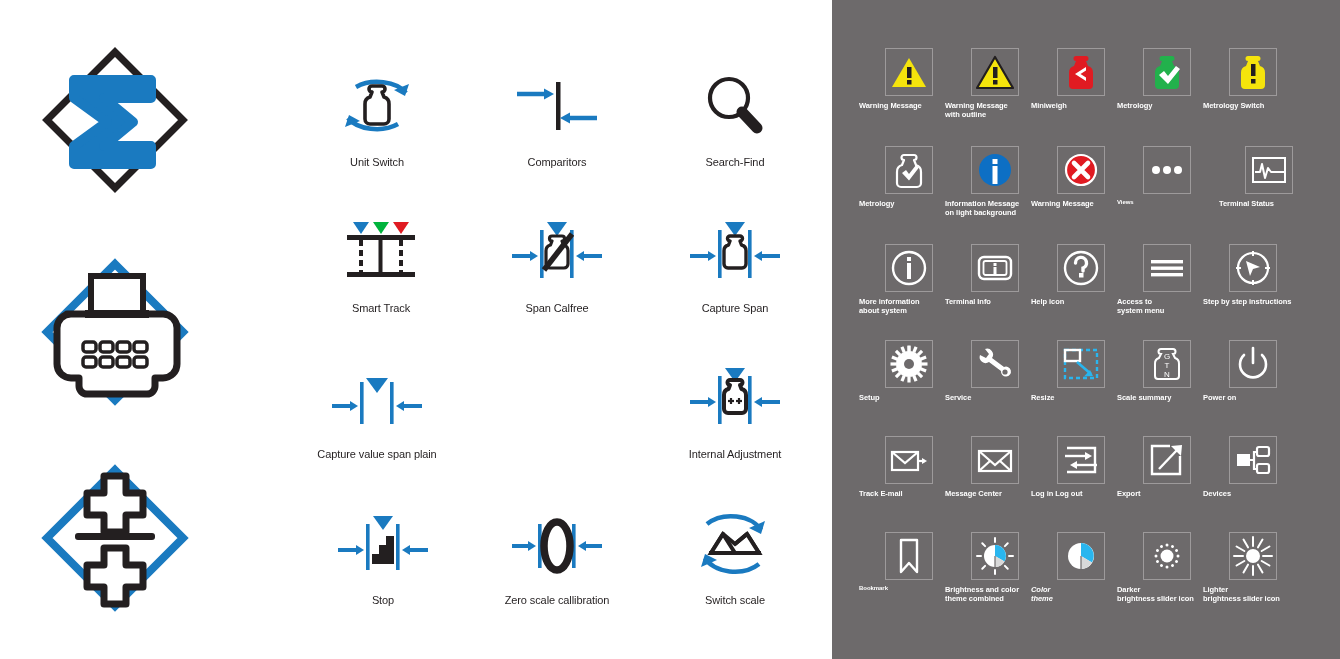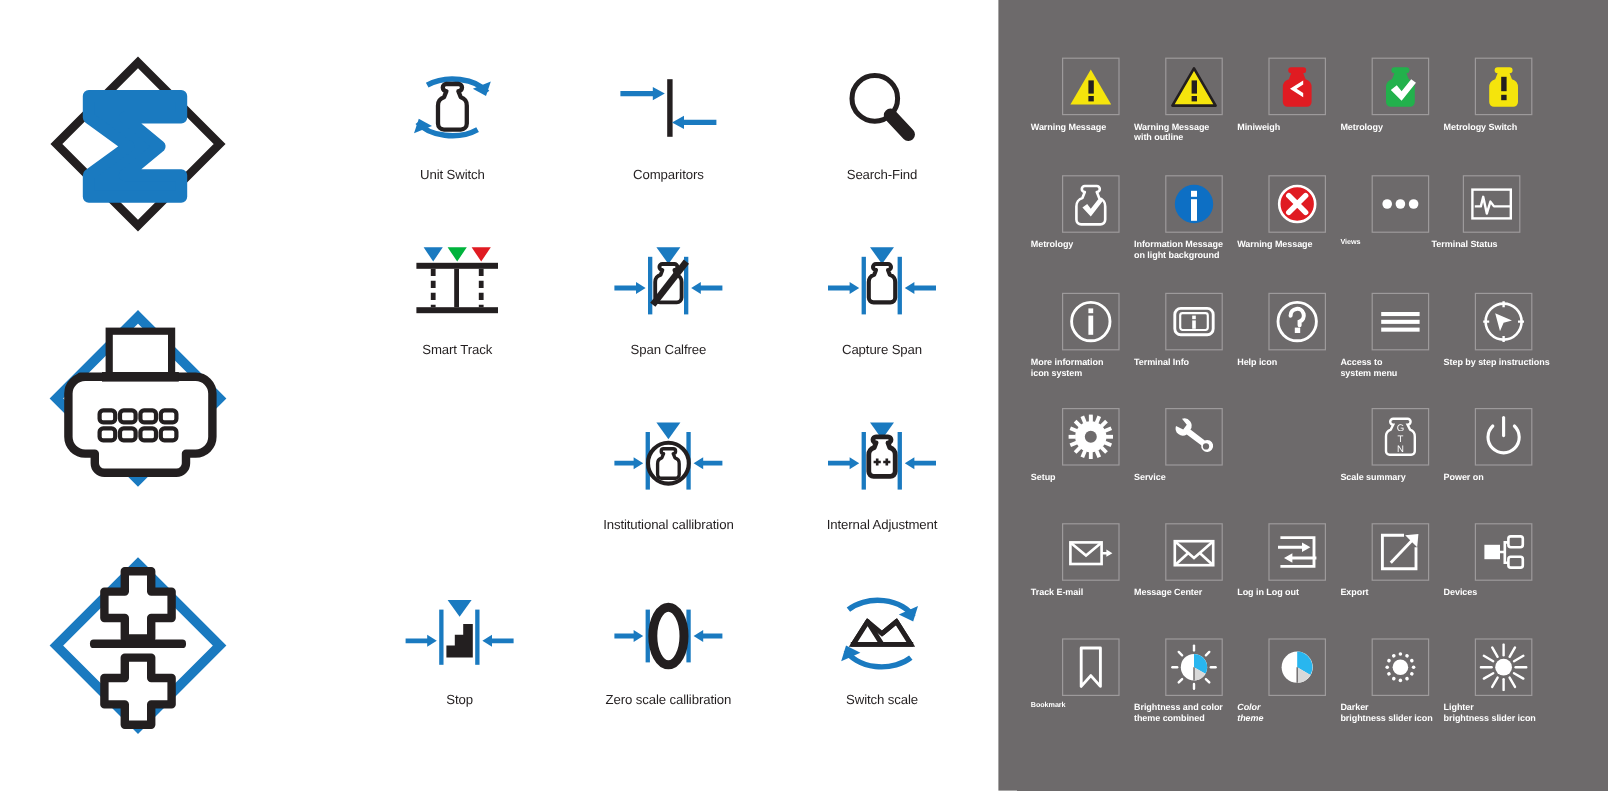--- a/index.html
+++ b/index.html
@@ -15,21 +15,21 @@
 
   
   .left-panel {
     width:832px; height:659px; background:#ffffff;
     position:relative; flex:0 0 832px;
   }
   .hero-col { position:absolute; left:0; top:0; width:300px; height:659px; }
   .hero { position:absolute; left:0; width:300px; }
   .hero svg { display:block; }
 
-  .grid-col { position:absolute; left:300px; top:0; width:532px; height:554px; }
+  .grid-col { position:absolute; left:300px; top:16px; width:532px; height:554px; }
   .icon-cell {
     position:absolute; width:178px; text-align:center;
   }
   .icon-art { height:92px; display:flex; align-items:center; justify-content:center; }
   .icon-art svg { display:block; }
   .icon-label {
     font-size:11px; color:#231f20; margin-top:4px;
     letter-spacing:-0.1px; line-height:1.15;
   }
 
@@ -188,39 +188,37 @@
               <line x1="100" y1="42" x2="80" y2="42"></line>
             </g>
             <path d="M36,42 l-8,-5 v10 z" fill="#1a7ac0"></path>
             <path d="M74,42 l8,-5 v10 z" fill="#1a7ac0"></path>
             <path d="M50,22 h10 a2.5,2.5 0 0 1 0,5 l1.5,4 a6,6 0 0 1 4.5,6 v13 a4,4 0 0 1 -4,4 h-14 a4,4 0 0 1 -4,-4 v-13 a6,6 0 0 1 4.5,-6 l1.5,-4 a2.5,2.5 0 0 1 0,-5 z" fill="#fff" stroke="#231f20" stroke-width="3.4" stroke-linejoin="round"></path>
           </svg>
         </div>
         <div class="icon-label">Capture Span</div>
       </div>
 
-
-      <div class="icon-cell" style="left:168px; top:336px;">
+      <div class="icon-cell" style="left:-12px; top:336px;">
         <div class="icon-art">
           <svg width="110" height="76" viewBox="0 0 110 76">
-            <path d="M45,8 l20,0 l-10,14 z" fill="#1a7ac0"></path>
-            <rect x="36" y="16" width="3.6" height="48" fill="#1a7ac0"></rect>
-            <rect x="70" y="16" width="3.6" height="48" fill="#1a7ac0"></rect>
+            <path d="M44,18 l22,0 l-11,15 z" fill="#1a7ac0"></path>
+            <rect x="38" y="22" width="3.6" height="42" fill="#1a7ac0"></rect>
+            <rect x="68" y="22" width="3.6" height="42" fill="#1a7ac0"></rect>
             <g fill="none" stroke="#1a7ac0" stroke-width="4">
-              <line x1="10" y1="42" x2="28" y2="42"></line>
-              <line x1="100" y1="42" x2="82" y2="42"></line>
-            </g>
-            <path d="M34,42 l-8,-5 v10 z" fill="#1a7ac0"></path>
-            <path d="M76,42 l8,-5 v10 z" fill="#1a7ac0"></path>
-            <circle cx="55" cy="42" r="17" fill="#fff" stroke="#231f20" stroke-width="3.4"></circle>
-            <path d="M51,30 h8 a2,2 0 0 1 0,4 l1.5,3.5 a5,5 0 0 1 3.5,5 v9 a3,3 0 0 1 -3,3 h-12 a3,3 0 0 1 -3,-3 v-9 a5,5 0 0 1 3.5,-5 l1.5,-3.5 a2,2 0 0 1 0,-4 z" fill="#fff" stroke="#231f20" stroke-width="2.8" stroke-linejoin="round"></path>
-          </svg>
-        </div>
-        <div class="icon-label">Institutional callibration</div>
-      </div>
+              <line x1="10" y1="46" x2="30" y2="46"></line>
+              <line x1="100" y1="46" x2="80" y2="46"></line>
+            </g>
+            <path d="M36,46 l-8,-5 v10 z" fill="#1a7ac0"></path>
+            <path d="M74,46 l8,-5 v10 z" fill="#1a7ac0"></path>
+          </svg>
+        </div>
+        <div class="icon-label">Capture value span plain</div>
+      </div>
+
 
       <div class="icon-cell" style="left:-6px; top:482px;">
         <div class="icon-art">
           <svg width="110" height="76" viewBox="0 0 110 76">
             <path d="M45,10 l20,0 l-10,14 z" fill="#1a7ac0"></path>
             <rect x="38" y="18" width="3.6" height="46" fill="#1a7ac0"></rect>
             <rect x="68" y="18" width="3.6" height="46" fill="#1a7ac0"></rect>
             <g fill="none" stroke="#1a7ac0" stroke-width="4">
               <line x1="10" y1="44" x2="30" y2="44"></line>
               <line x1="100" y1="44" x2="80" y2="44"></line>
@@ -385,40 +383,40 @@
       <div class="dk-box">
         <svg width="40" height="40" viewBox="0 0 40 40">
           <circle cx="9" cy="20" r="4" fill="#fff"></circle>
           <circle cx="20" cy="20" r="4" fill="#fff"></circle>
           <circle cx="31" cy="20" r="4" fill="#fff"></circle>
         </svg>
       </div>
       <div class="dk-label tiny">Views</div>
     </div>
 
-    <div class="dk-cell" style="left:361px; top:146px;">
+    <div class="dk-cell" style="left:387px; top:146px;">
       <div class="dk-box">
         <svg width="40" height="40" viewBox="0 0 40 40">
           <rect x="4" y="8" width="32" height="24" fill="none" stroke="#fff" stroke-width="2"></rect>
           <polyline points="6,22 11,22 13,14 16,28 19,18 22,22 36,22" fill="none" stroke="#fff" stroke-width="2" stroke-linejoin="round"></polyline>
         </svg>
       </div>
       <div class="dk-label">Terminal Status</div>
     </div>
 
     <div class="dk-cell" style="left:27px; top:244px;">
       <div class="dk-box">
         <svg width="40" height="40" viewBox="0 0 40 40">
           <circle cx="20" cy="20" r="16" fill="none" stroke="#fff" stroke-width="2.4"></circle>
           <rect x="18" y="9" width="4" height="4" fill="#fff"></rect>
           <rect x="18" y="15" width="4" height="16" fill="#fff"></rect>
         </svg>
       </div>
       <div class="dk-label" style="white-space:pre-line">More information
-icon system</div>
+about system</div>
     </div>
 
     <div class="dk-cell" style="left:113px; top:244px;">
       <div class="dk-box">
         <svg width="40" height="40" viewBox="0 0 40 40">
           <rect x="4" y="9" width="32" height="22" rx="5" fill="none" stroke="#fff" stroke-width="2.4"></rect>
           <rect x="8.5" y="13" width="23" height="14" rx="2" fill="none" stroke="#fff" stroke-width="1.8"></rect>
           <rect x="18.5" y="15" width="3" height="3" fill="#fff"></rect>
           <rect x="18.5" y="19" width="3" height="7" fill="#fff"></rect>
         </svg>
@@ -540,20 +538,31 @@
     <div class="dk-cell" style="left:113px; top:340px;">
       <div class="dk-box">
         <svg width="40" height="40" viewBox="0 0 40 40">
           <path d="M5,11 a6,6 0 0 0 9,7 l12,9 a5,5 0 1 0 3,-4 l-12,-9 a6,6 0 0 0 -7,-9 l4,5 l-3,4 z" fill="#fff"></path>
           <circle cx="30" cy="28" r="2.6" fill="#6d6a6b"></circle>
         </svg>
       </div>
       <div class="dk-label">Service</div>
     </div>
 
+    <div class="dk-cell" style="left:199px; top:340px;">
+      <div class="dk-box">
+        <svg width="40" height="40" viewBox="0 0 40 40">
+          <rect x="4" y="6" width="32" height="28" fill="none" stroke="#29b6ef" stroke-width="2.4" stroke-dasharray="4,3"></rect>
+          <rect x="4" y="6" width="15" height="11" fill="none" stroke="#fff" stroke-width="2.4"></rect>
+          <line x1="16" y1="18" x2="30" y2="30" stroke="#29b6ef" stroke-width="2.6"></line>
+          <path d="M32,32 l-9,0.5 l6,-6.5 z" fill="#29b6ef"></path>
+        </svg>
+      </div>
+      <div class="dk-label">Resize</div>
+    </div>
 
     <div class="dk-cell" style="left:285px; top:340px;">
       <div class="dk-box">
         <svg width="40" height="40" viewBox="0 0 40 40">
           <path d="M14,5 h12 a2.5,2.5 0 0 1 0,5 l2,4 a6,6 0 0 1 4,6 v12 a3,3 0 0 1 -3,3 h-18 a3,3 0 0 1 -3,-3 v-12 a6,6 0 0 1 4,-6 l2,-4 a2.5,2.5 0 0 1 0,-5 z" fill="none" stroke="#fff" stroke-width="2"></path>
           <text x="20" y="15" font-family="Liberation Sans, sans-serif" font-size="8" fill="#fff" text-anchor="middle">G</text>
           <text x="20" y="24" font-family="Liberation Sans, sans-serif" font-size="8" fill="#fff" text-anchor="middle">T</text>
           <text x="20" y="33" font-family="Liberation Sans, sans-serif" font-size="8" fill="#fff" text-anchor="middle">N</text>
         </svg>
       </div>

